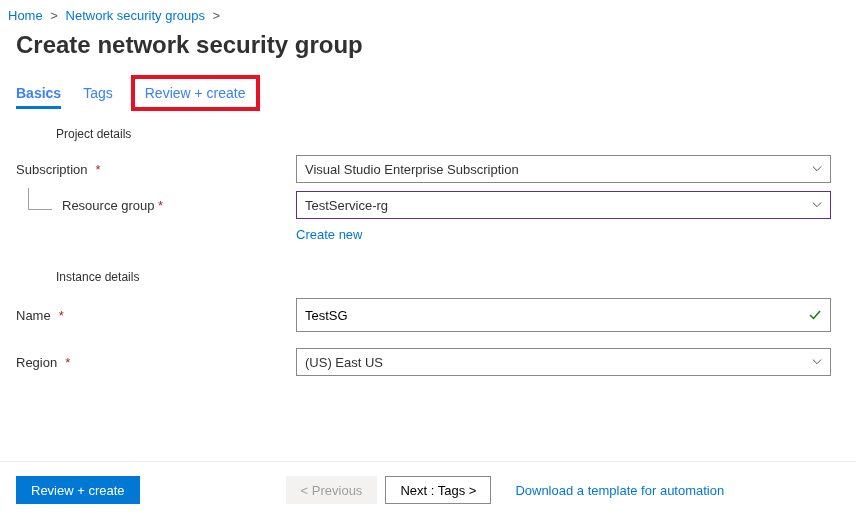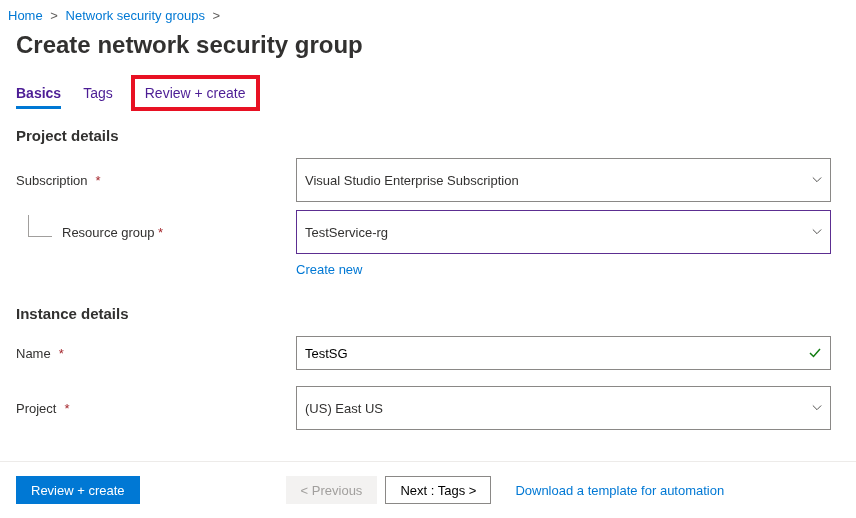--- a/index.html
+++ b/index.html
@@ -38,45 +38,46 @@
       display: flex;
       padding: 0 16px;
       gap: 22px;
       border-bottom: none;
       margin-bottom: 20px;
     }
     .tab {
       font-size: 14px;
       padding: 6px 0;
       cursor: pointer;
-      color: #4c1d95;
+      color: #3b82f6;
       position: relative;
     }
     .tab.active {
       font-weight: 600;
     }
     .tab.active::after {
       content: "";
       position: absolute;
       left: 0;
       right: 0;
       bottom: -2px;
       height: 3px;
       background: #0078d4;
     }
     .tab.highlighted {
       outline: 4px solid #e81123;
       outline-offset: 0;
       padding: 6px 10px;
     }
     .section-heading {
-      font-weight: 700;
-      font-size: 15px;
+      font-weight: 400;
+      font-size: 12px;
       padding: 0 16px 10px;
       color: #323130;
+      margin-left: 40px;
     }
     .form-row {
       display: flex;
       align-items: center;
       padding: 4px 16px;
       min-height: 34px;
     }
     .form-label {
       width: 280px;
       font-size: 13px;
@@ -96,21 +97,21 @@
       margin-top: -12px;
     }
     .indent-wrap {
       display: flex;
       align-items: center;
       margin-left: 12px;
     }
     .dropdown {
       flex: 1;
       max-width: 535px;
-      height: 44px;
+      height: 28px;
       border: 1px solid #8a8886;
       background: #fff;
       display: flex;
       align-items: center;
       justify-content: space-between;
       padding: 0 8px;
       font-size: 13px;
       cursor: pointer;
     }
     .dropdown.purple {
@@ -261,21 +262,21 @@
   <div class="input-field">
     <input type="text" value="TestSG" style="">
     <svg class="check-icon" viewBox="0 0 14 14">
         <path d="M2 7 L5.5 10.5 L12 3" stroke="#107c10" stroke-width="1.5" fill="none"></path>
       </svg>
   </div>
 </div>
 
 <div class="form-row" style="margin-top:8px">
   <div class="form-label">
-    <span>Project</span>
+    <span>Region</span>
     <span class="req">*</span>
   </div>
   <div class="dropdown">
     <span>(US) East US</span>
     <svg class="chevron" viewBox="0 0 12 12">
         <path d="M1 3 L6 8 L11 3" stroke="#323130" stroke-width="1" fill="none"></path>
       </svg>
   </div>
 </div>
 

